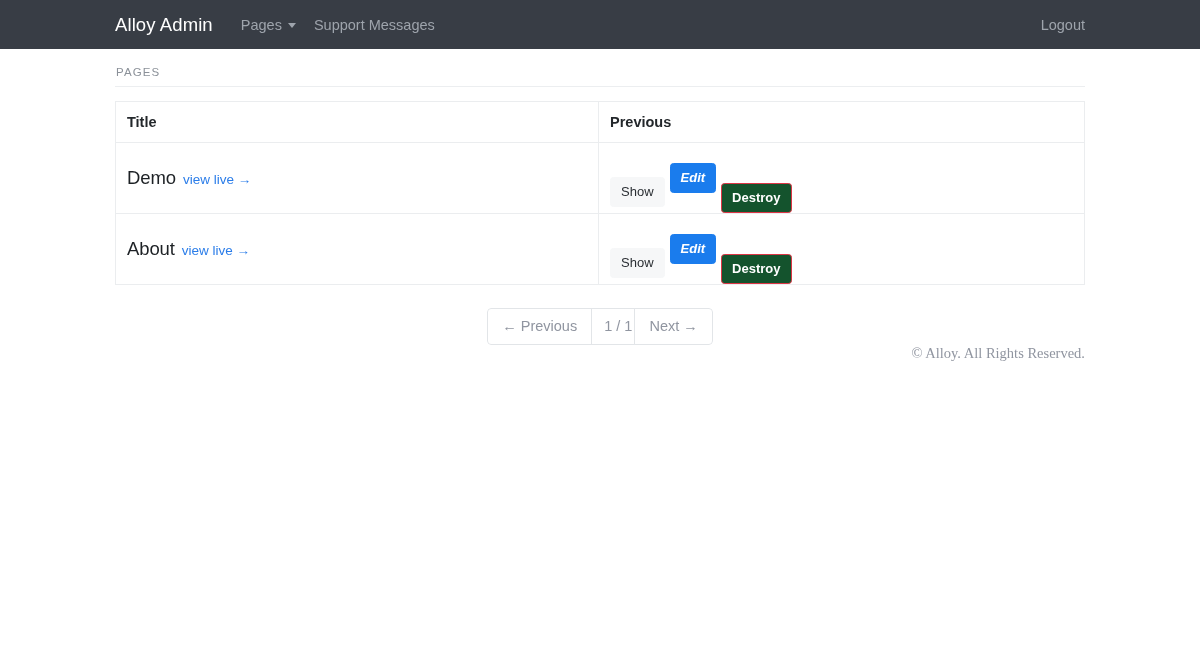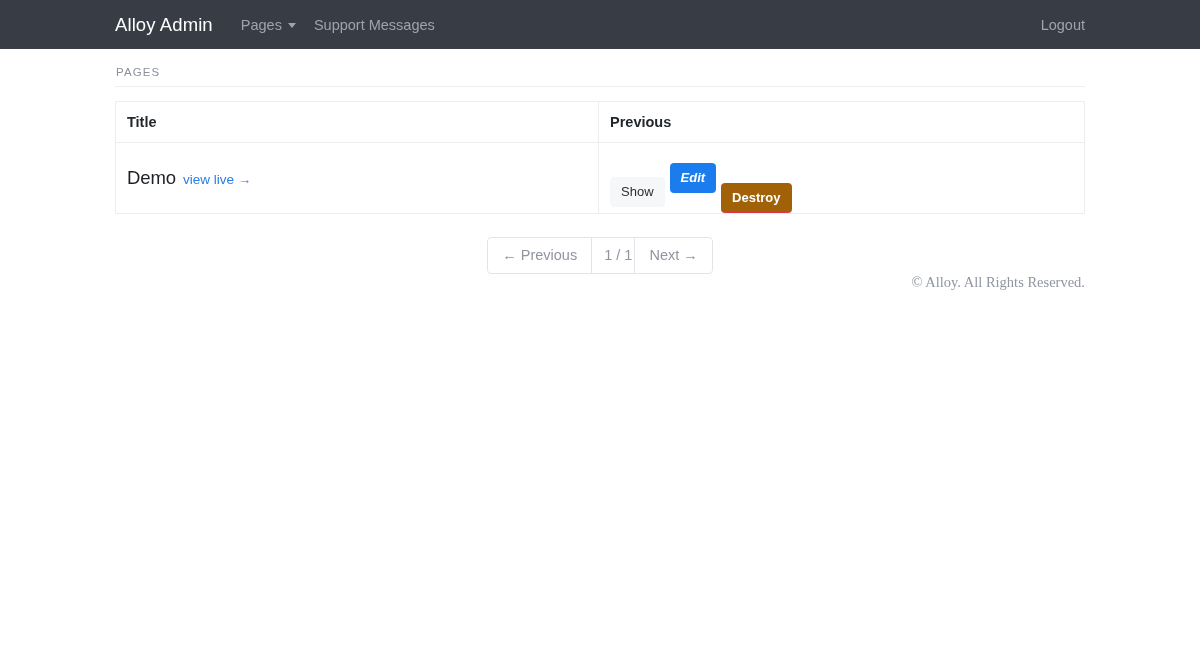--- a/index.html
+++ b/index.html
@@ -153,21 +153,21 @@
     margin-top: 27px;
   }
   .btn-edit {
     background: #1a7ced;
     color: #ffffff;
     border-color: #1a7ced;
     font-weight: bold;
     font-style: italic;
   }
   .btn-destroy {
-    background: #a16207;
+    background: #14532d;
     color: #ffffff;
     border-color: #dc3545;
     font-weight: bold;
     margin-top: 40px;
   }
 
   
   .pagination-wrap {
     display: flex;
     justify-content: center;
@@ -262,20 +262,35 @@
         </td>
         <td>
           <div class="actions">
             <a class="btn btn-show" href="#">Show</a>
             <a class="btn btn-edit" href="#">Edit</a>
             <a class="btn btn-destroy" href="#">Destroy</a>
           </div>
         </td>
       </tr>
 
+      <tr>
+        <td>
+          <div class="cell-title">
+            <span class="page-name">About</span>
+            <a class="view-live" href="#">view live →</a>
+          </div>
+        </td>
+        <td>
+          <div class="actions">
+            <a class="btn btn-show" href="#">Show</a>
+            <a class="btn btn-edit" href="#">Edit</a>
+            <a class="btn btn-destroy" href="#">Destroy</a>
+          </div>
+        </td>
+      </tr>
 
     </tbody>
   </table>
 
   <div class="pagination-wrap">
     <div class="pagination">
       <button class="page-btn" type="button">← Previous</button>
       <button class="page-btn page-indicator" type="button">1 / 1</button>
       <button class="page-btn" type="button">Next →</button>
     </div>

